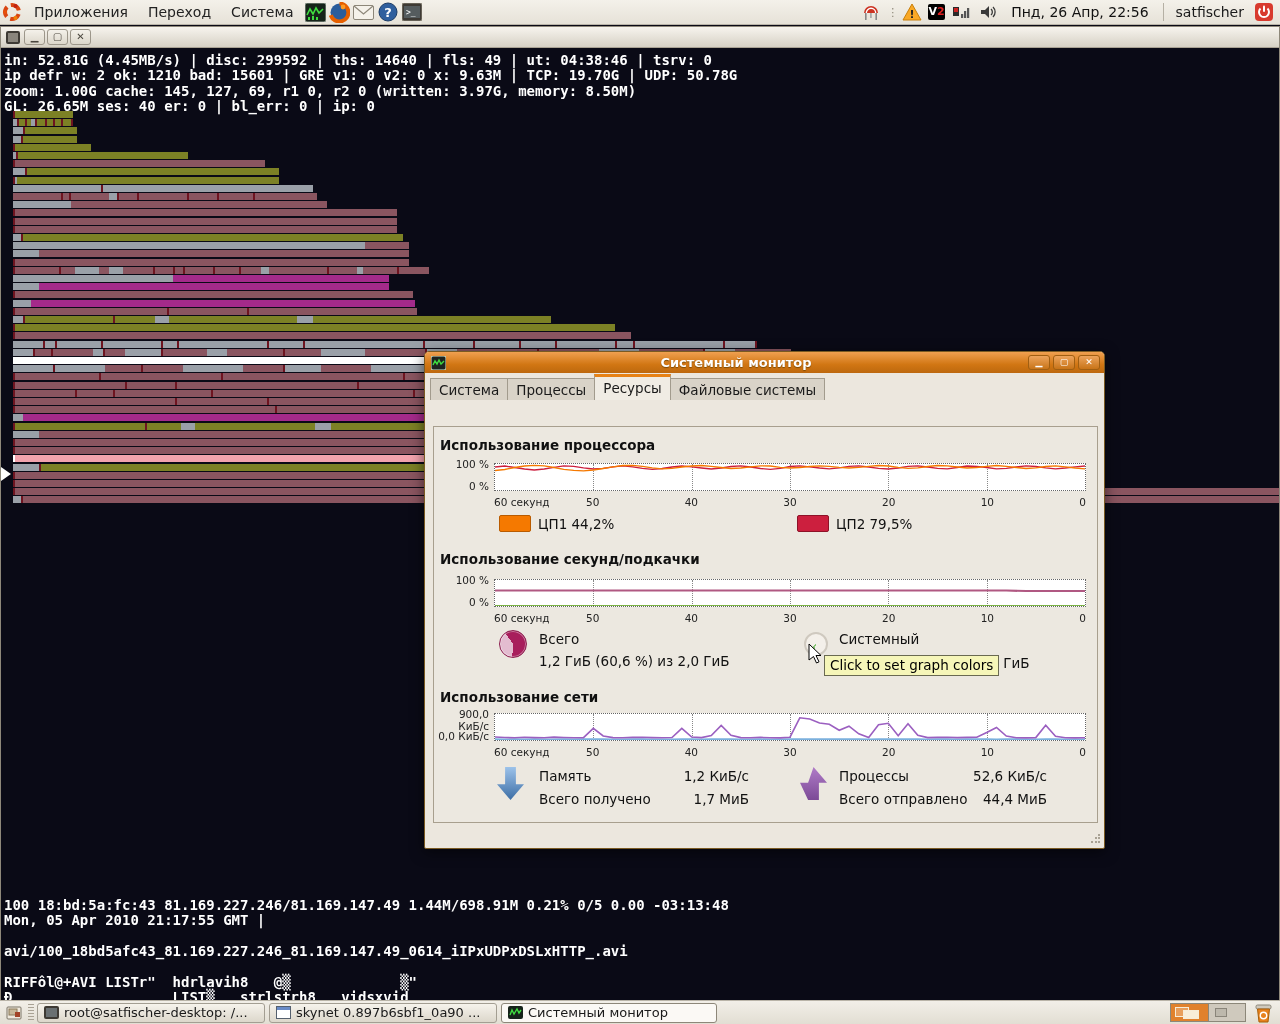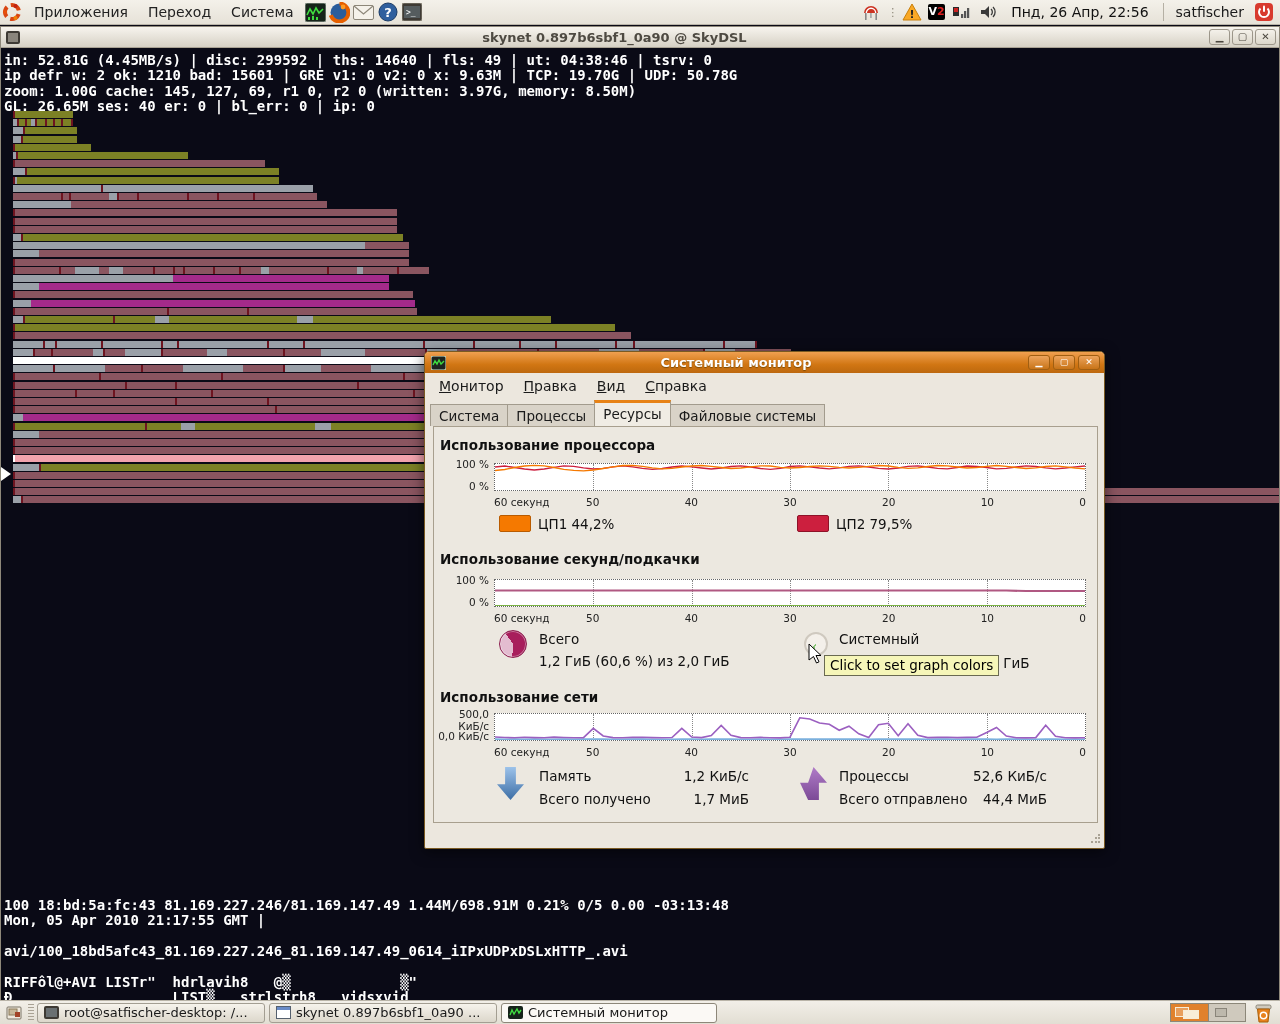--- a/index.html
+++ b/index.html
@@ -128,21 +128,20 @@
 <div id="desktop">
 
   <div id="term">
     <div id="term-titlebar">
       <span class="picon" style="width:18px;height:16px">
         <svg width="14" height="13">
             <rect x="0" y="0" width="14" height="13" rx="2" fill="#3e3a34"></rect>
             <rect x="2" y="2" width="10" height="9" fill="#8a857c"></rect>
           </svg>
       </span>
-      <span id="term-title">skynet 0.897b6sbf1_0a90 @ SkyDSL</span>
       <span class="wbtn">▁</span>
       <span class="wbtn">▢</span>
       <span class="wbtn">✕</span>
     </div>
     <div id="term-body">
       <pre class="tty" id="tty-top">in: 52.81G (4.45MB/s) | disc: 299592 | ths: 14640 | fls: 49 | ut: 04:38:46 | tsrv: 0
 ip defr w: 2 ok: 1210 bad: 15601 | GRE v1: 0 v2: 0 x: 9.63M | TCP: 19.70G | UDP: 50.78G
 zoom: 1.00G cache: 145, 127, 69, r1 0, r2 0 (written: 3.97G, memory: 8.50M)
 GL: 26.65M ses: 40 er: 0 | bl_err: 0 | ip: 0</pre>
       <div id="bars">
@@ -570,26 +569,20 @@
         <svg width="15" height="14">
             <rect x="0" y="0" width="15" height="14" rx="2" fill="#1e2420" stroke="#cfe8cf" stroke-width="1"></rect>
             <polyline points="2,9 4,5 6,8 8,4 10,8 13,5" fill="none" stroke="#3fdc3f" stroke-width="1.4"></polyline>
           </svg>
       </span>
       <span id="sm-title">Системный монитор</span>
       <span class="sm-btn">▁</span>
       <span class="sm-btn">▢</span>
       <span class="sm-btn">✕</span>
     </div>
-    <div id="sm-menubar">
-        <span class="sm-menu">Монитор</span>
-        <span class="sm-menu">Правка</span>
-        <span class="sm-menu">Вид</span>
-        <span class="sm-menu">Справка</span>
-      </div>
     <div id="sm-tabs">
         <span class="sm-tab">Система</span>
         <span class="sm-tab">Процессы</span>
         <span class="sm-tab active">Ресурсы</span>
         <span class="sm-tab">Файловые системы</span>
       </div>
 
     <div id="sm-frame">
 
       <div class="sec-h" style="top:10px">Использование процессора</div>
@@ -648,21 +641,21 @@
       <div class="leg-txt" style="left:105px;top:226px">1,2 ГиБ (60,6 %) из 2,0 ГиБ</div>
       <div id="pie-swap" style="left:370px;top:205px"></div>
       <div class="leg-txt" style="left:405px;top:204px">Системный</div>
       <div class="leg-txt" style="left:552px;top:228px">,0 ГиБ</div>
       <div id="tooltip" style="left:390px;top:228px">Click to set graph colors</div>
       <svg id="cursor" style="left:374px;top:216px" width="14" height="21">
         <polygon points="1,1 1,17 5.5,13.5 8.5,20 11,18.8 8,12.5 13,12.5" fill="#fff" stroke="#000" stroke-width="1"></polygon>
       </svg>
 
       <div class="sec-h" style="top:262px">Использование сети</div>
-      <div class="ylab" style="top:281px;left:0">500,0 КиБ/с</div>
+      <div class="ylab" style="top:281px;left:0">900,0 КиБ/с</div>
       <div class="ylab" style="top:303px;left:0">0,0 КиБ/с</div>
       <div class="plot" id="plot-net" style="top:286px">
           <div class="gline" style="left: 16.6667%;"></div>
           <div class="gline" style="left: 33.3333%;"></div>
           <div class="gline" style="left: 50%;"></div>
           <div class="gline" style="left: 66.6667%;"></div>
           <div class="gline" style="left: 83.3333%;"></div>
           <svg viewBox="0 0 590 26" preserveAspectRatio="none">
             <polyline points="0.0,25.6 9.8,25.7 19.7,25.6 29.5,25.8 39.3,25.6 49.2,25.7 59.0,25.8 68.8,25.6 78.7,25.7 88.5,25.6 98.3,25.5 108.2,25.6 118.0,25.7 127.8,25.8 137.7,25.6 147.5,25.6 157.3,25.7 167.2,25.8 177.0,25.7 186.8,25.6 196.7,25.6 206.5,25.7 216.3,25.6 226.2,25.5 236.0,25.6 245.8,25.7 255.7,25.8 265.5,25.6 275.3,25.7 285.2,25.8 295.0,25.6 304.8,25.4 314.7,25.5 324.5,25.6 334.3,25.6 344.2,25.6 354.0,25.6 363.8,25.6 373.7,25.7 383.5,25.6 393.3,25.5 403.2,25.6 413.0,25.6 422.8,25.6 432.7,25.7 442.5,25.6 452.3,25.6 462.2,25.7 472.0,25.6 481.8,25.6 491.7,25.6 501.5,25.7 511.3,25.6 521.2,25.6 531.0,25.7 540.8,25.8 550.7,25.6 560.5,25.6 570.3,25.7 580.2,25.8 590.0,25.7" fill="none" stroke="#7bb0dd" stroke-width="2.5"></polyline>
             <polyline points="0.0,23.0 9.8,23.5 19.7,23.8 29.5,23.3 39.3,23.6 49.2,23.8 59.0,23.1 68.8,23.5 78.7,23.8 88.5,23.6 98.3,14.3 108.2,22.0 118.0,23.6 127.8,23.8 137.7,23.4 147.5,23.2 157.3,23.6 167.2,23.8 177.0,23.5 186.8,14.3 196.7,23.0 206.5,23.6 216.3,21.5 226.2,11.5 236.0,21.3 245.8,23.6 255.7,23.8 265.5,23.4 275.3,23.7 285.2,23.9 295.0,23.2 304.8,3.8 314.7,5.0 324.5,9.0 334.3,10.3 344.2,16.3 354.0,12.2 363.8,19.8 373.7,23.5 383.5,10.8 393.3,9.3 403.2,21.8 413.0,9.8 422.8,21.3 432.7,23.6 442.5,23.4 452.3,23.2 462.2,23.6 472.0,23.4 481.8,23.2 491.7,18.5 501.5,13.5 511.3,22.0 521.2,23.7 531.0,23.9 540.8,23.6 550.7,11.3 560.5,22.3 570.3,23.7 580.2,23.9 590.0,23.7" fill="none" stroke="#9b5fc0" stroke-width="1.6"></polyline>

